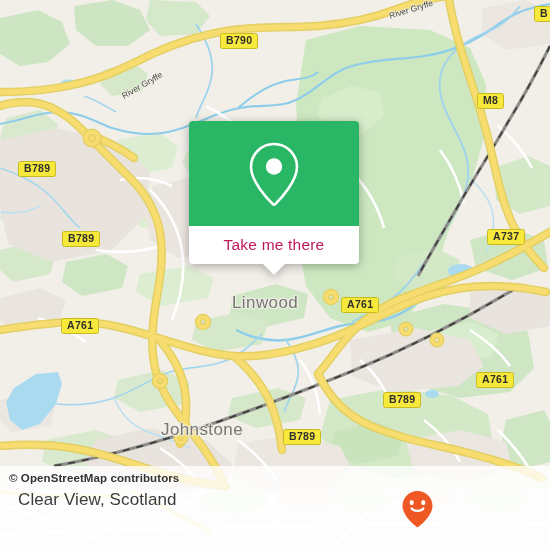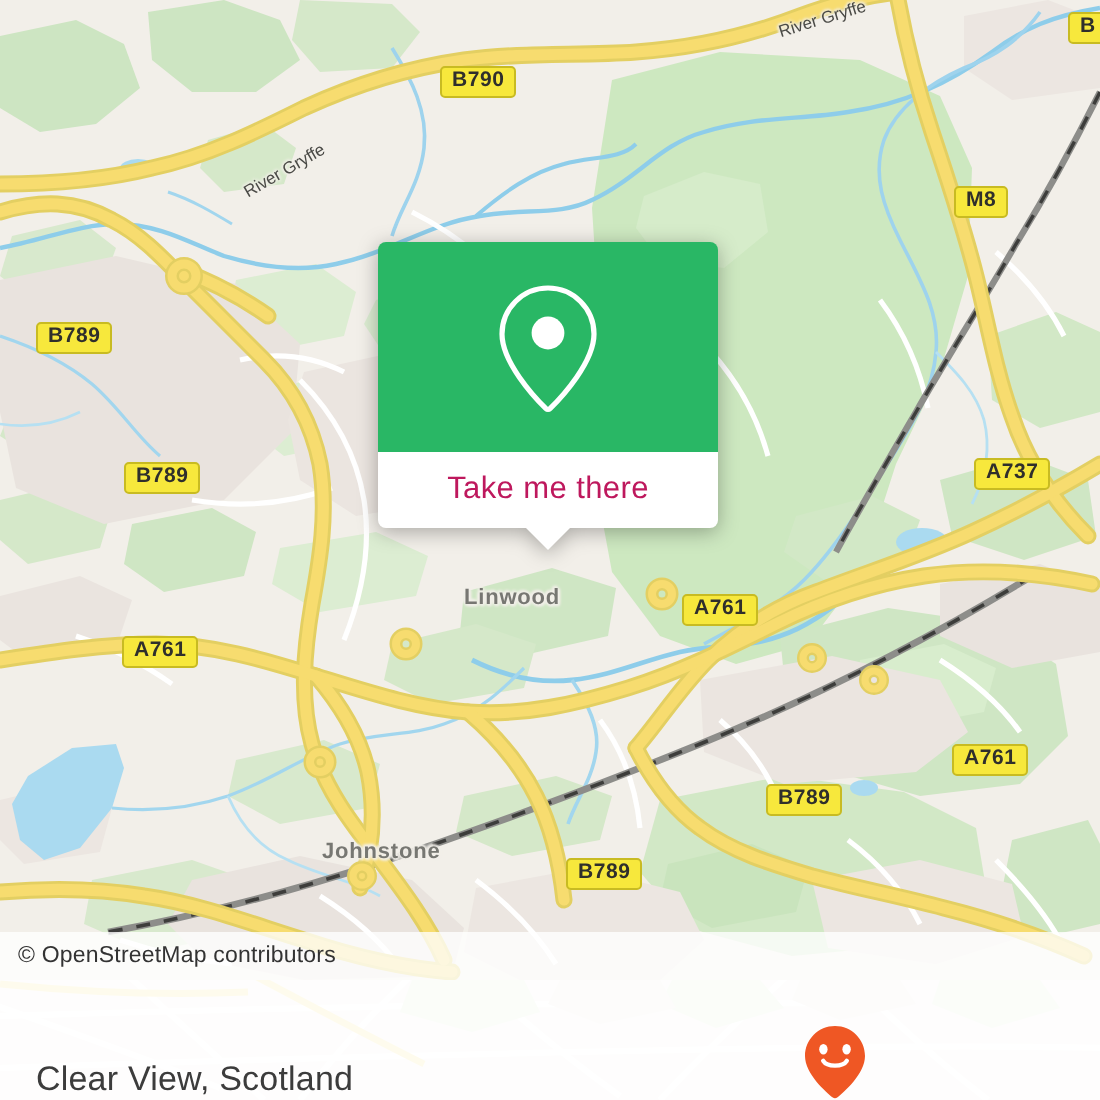--- a/index.html
+++ b/index.html
@@ -12,29 +12,28 @@
   .app{position:relative;width:550px;height:550px;overflow:hidden;background:#fff;}
 
   
   .map{position:absolute;left:0;top:0;width:550px;height:490px;overflow:hidden;background:#f2efe9;}
   .map-svg{position:absolute;left:0;top:0;}
 
   
   .place-label{
     position:absolute;
     font-family:"Liberation Sans", sans-serif;
-    font-size:11px;
+    font-size:17px;
     color:#777772;
     letter-spacing:.4px;
     white-space:nowrap;
     text-shadow:
       1px 0 1.4px #f2efe9, -1px 0 1.4px #f2efe9,
       0 1px 1.4px #f2efe9, 0 -1px 1.4px #f2efe9,
       1px 1px 1.4px #f2efe9, -1px -1px 1.4px #f2efe9;
-    font-weight: bold;
   }
   .river-label{
     position:absolute;
     font-family:"Liberation Sans", sans-serif;
     font-size:8.5px;
     color:#4a4a46;
     white-space:nowrap;
     text-shadow:
       1px 0 1.2px #f2efe9, -1px 0 1.2px #f2efe9,
       0 1px 1.2px #f2efe9, 0 -1px 1.2px #f2efe9;
@@ -99,38 +98,39 @@
     width:550px;height:24px;
     background:rgba(255,255,255,.78);
     display:flex;align-items:center;
   }
   .attribution-text{
     font-family:"Liberation Sans", sans-serif;
     font-size:11.5px;
     color:#333333;
     padding-left:9px;
     letter-spacing:.1px;
+    font-weight:bold;
   }
 
   
   .footer{
     position:absolute;
     left:0;top:490px;
     width:550px;height:60px;
     overflow:hidden;
     background:#ffffff;
   }
   .footer-wash{
     position:absolute;left:0;top:0;width:550px;height:60px;
     background:rgba(255,255,255,.88);
   }
   .footer-inner{
     position:absolute;left:0;top:0;
     width:450px;height:60px;
-    display:flex;align-items:flex-end;justify-content:space-between;
+    display:flex;align-items:flex-start;justify-content:space-between;
     padding:0 16px 0 18px;
     box-sizing:border-box;
   }
   .footer-title{
     font-family:"Liberation Sans", sans-serif;
     font-size:17px;
     color:#3c3c3c;
     letter-spacing:.1px;
   }
   .brand{display:flex;align-items:center;gap:2px;}

